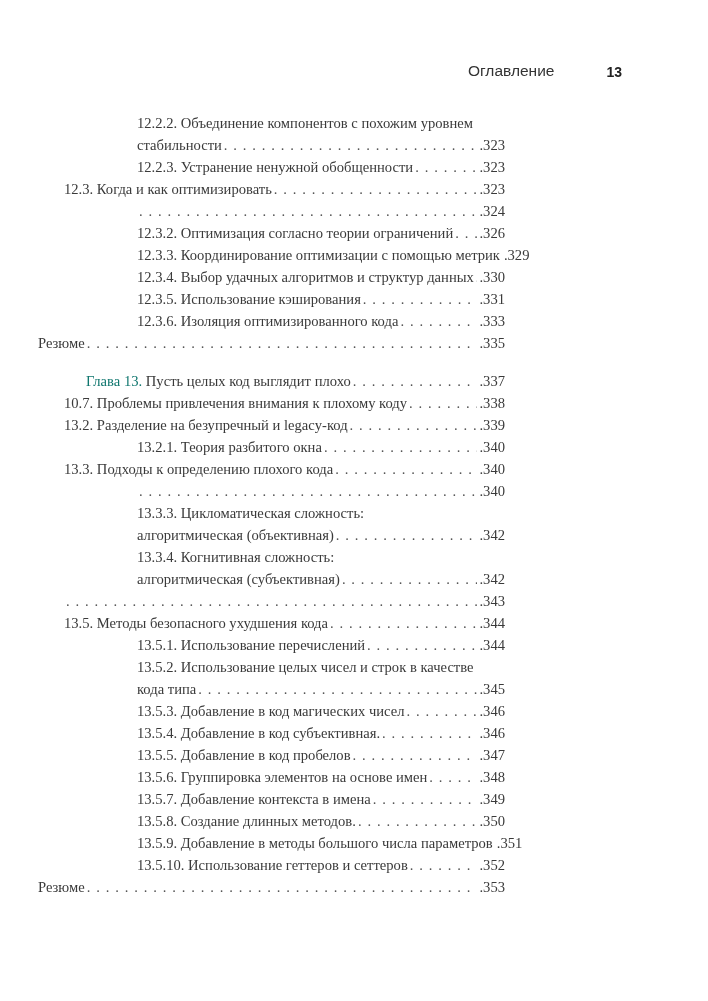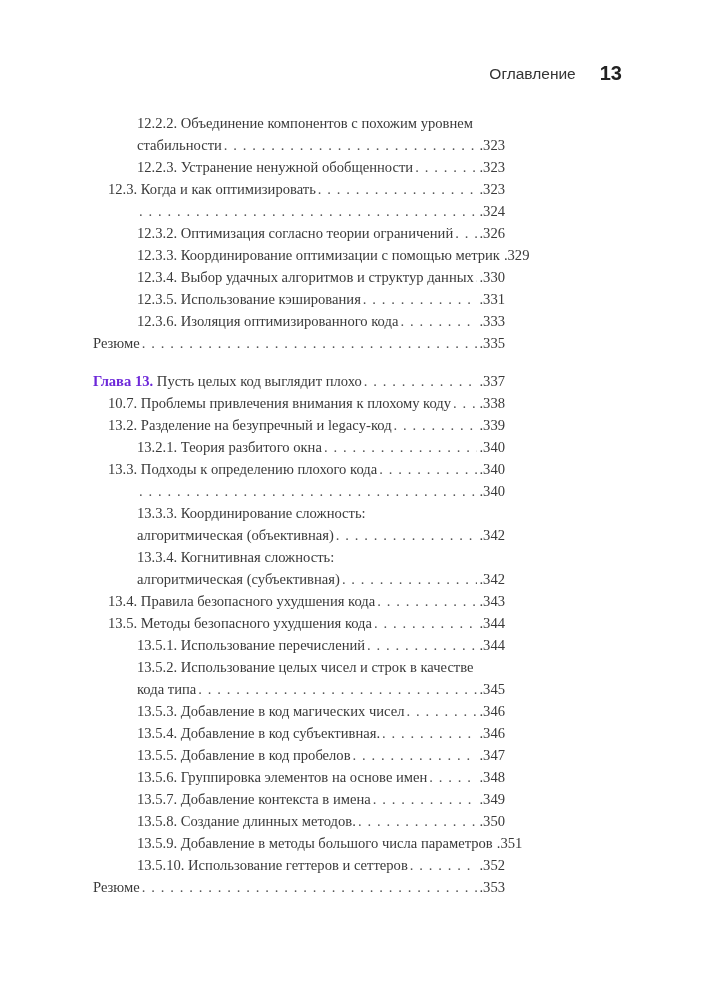--- a/index.html
+++ b/index.html
@@ -1,33 +1,33 @@
 <!DOCTYPE html>
 <html><head>
   <meta charset="utf-8">
   <style>
     html, body { margin: 0; padding: 0; background: #ffffff; }
     body { width: 708px; height: 1001px; position: relative; overflow: hidden;
            font-family: "Liberation Serif", "DejaVu Serif", serif; color: #3a3a3a; }
-    .running-head { position: absolute; top: 62px; right: 86px; display: flex; align-items: center; }
+    .running-head { position: absolute; top: 62px; right: 86px; display: flex; align-items: flex-end; gap: 28px; }
     .rh-title { font-family: "Liberation Sans", "DejaVu Sans", sans-serif; font-size: 15.5px; color: #333; margin-right: 24px; }
-    .rh-page { font-family: "Liberation Sans", "DejaVu Sans", sans-serif; font-size: 20px; font-weight: bold; color: #222; }
+    .rh-page { font-family: "Liberation Sans", "DejaVu Sans", sans-serif; font-size: 14px; font-weight: bold; color: #222; }
     .toc { position: absolute; left: 0; top: 112px; width: 590px; }
     .entry { position: relative; font-size: 14.6px; line-height: 22px; }
     .entry .line { display: flex; align-items: flex-start; margin-right: 85px; }
-    .entry.l0 { padding-left: 93px; }
-    .entry.l1 { padding-left: 108px; }
+    .entry.l0 { padding-left: 38px; }
+    .entry.l1 { padding-left: 64px; }
     .entry.l2 { padding-left: 137px; }
     .entry .first { display: block; margin-right: 85px; }
     .entry .txt { white-space: nowrap; }
     .entry .lead { flex: 1; overflow: hidden; white-space: nowrap; letter-spacing: 3.2px; margin: 0 2px; color: #555; }
     .entry .lead::before { content: ". . . . . . . . . . . . . . . . . . . . . . . . . . . . . . . . . . . . . . . . . . . . . . . . . . . . . . . . . . . . . . . . . . . . . . . . . . . . . . . . ."; letter-spacing: 0; word-spacing: 2.2px; }
     .entry .pg { white-space: nowrap; }
     .chapter-gap { height: 16px; }
-    .chap-label { font-weight: bold; color: #6d28d9; }
+    .chap-label { font-weight: normal; color: #0f766e; margin-left: 48px; }
   </style>
 </head>
 <body>
 
 <div class="running-head">
   <span class="rh-title">Оглавление</span>
   <span class="rh-page">13</span>
 </div>
 
 <div class="toc">
@@ -140,38 +140,37 @@
           <span class="pg">.340</span>
         </div>
       </div>
       <div class="entry l2">
         <div class="line">
           <span class="lead"></span>
           <span class="pg">.340</span>
         </div>
       </div>
       <div class="entry l2">
-        <span class="first">13.3.3. Координирование сложность:</span>
+        <span class="first">13.3.3. Цикломатическая сложность:</span>
         <div class="line">
           <span class="txt">алгоритмическая (объективная)</span>
           <span class="lead"></span>
           <span class="pg">.342</span>
         </div>
       </div>
       <div class="entry l2">
         <span class="first">13.3.4. Когнитивная сложность:</span>
         <div class="line">
           <span class="txt">алгоритмическая (субъективная)</span>
           <span class="lead"></span>
           <span class="pg">.342</span>
         </div>
       </div>
       <div class="entry l1">
         <div class="line">
-          <span class="txt">13.4. Правила безопасного ухудшения кода</span>
           <span class="lead"></span>
           <span class="pg">.343</span>
         </div>
       </div>
       <div class="entry l1">
         <div class="line">
           <span class="txt">13.5. Методы безопасного ухудшения кода</span>
           <span class="lead"></span>
           <span class="pg">.344</span>
         </div>

